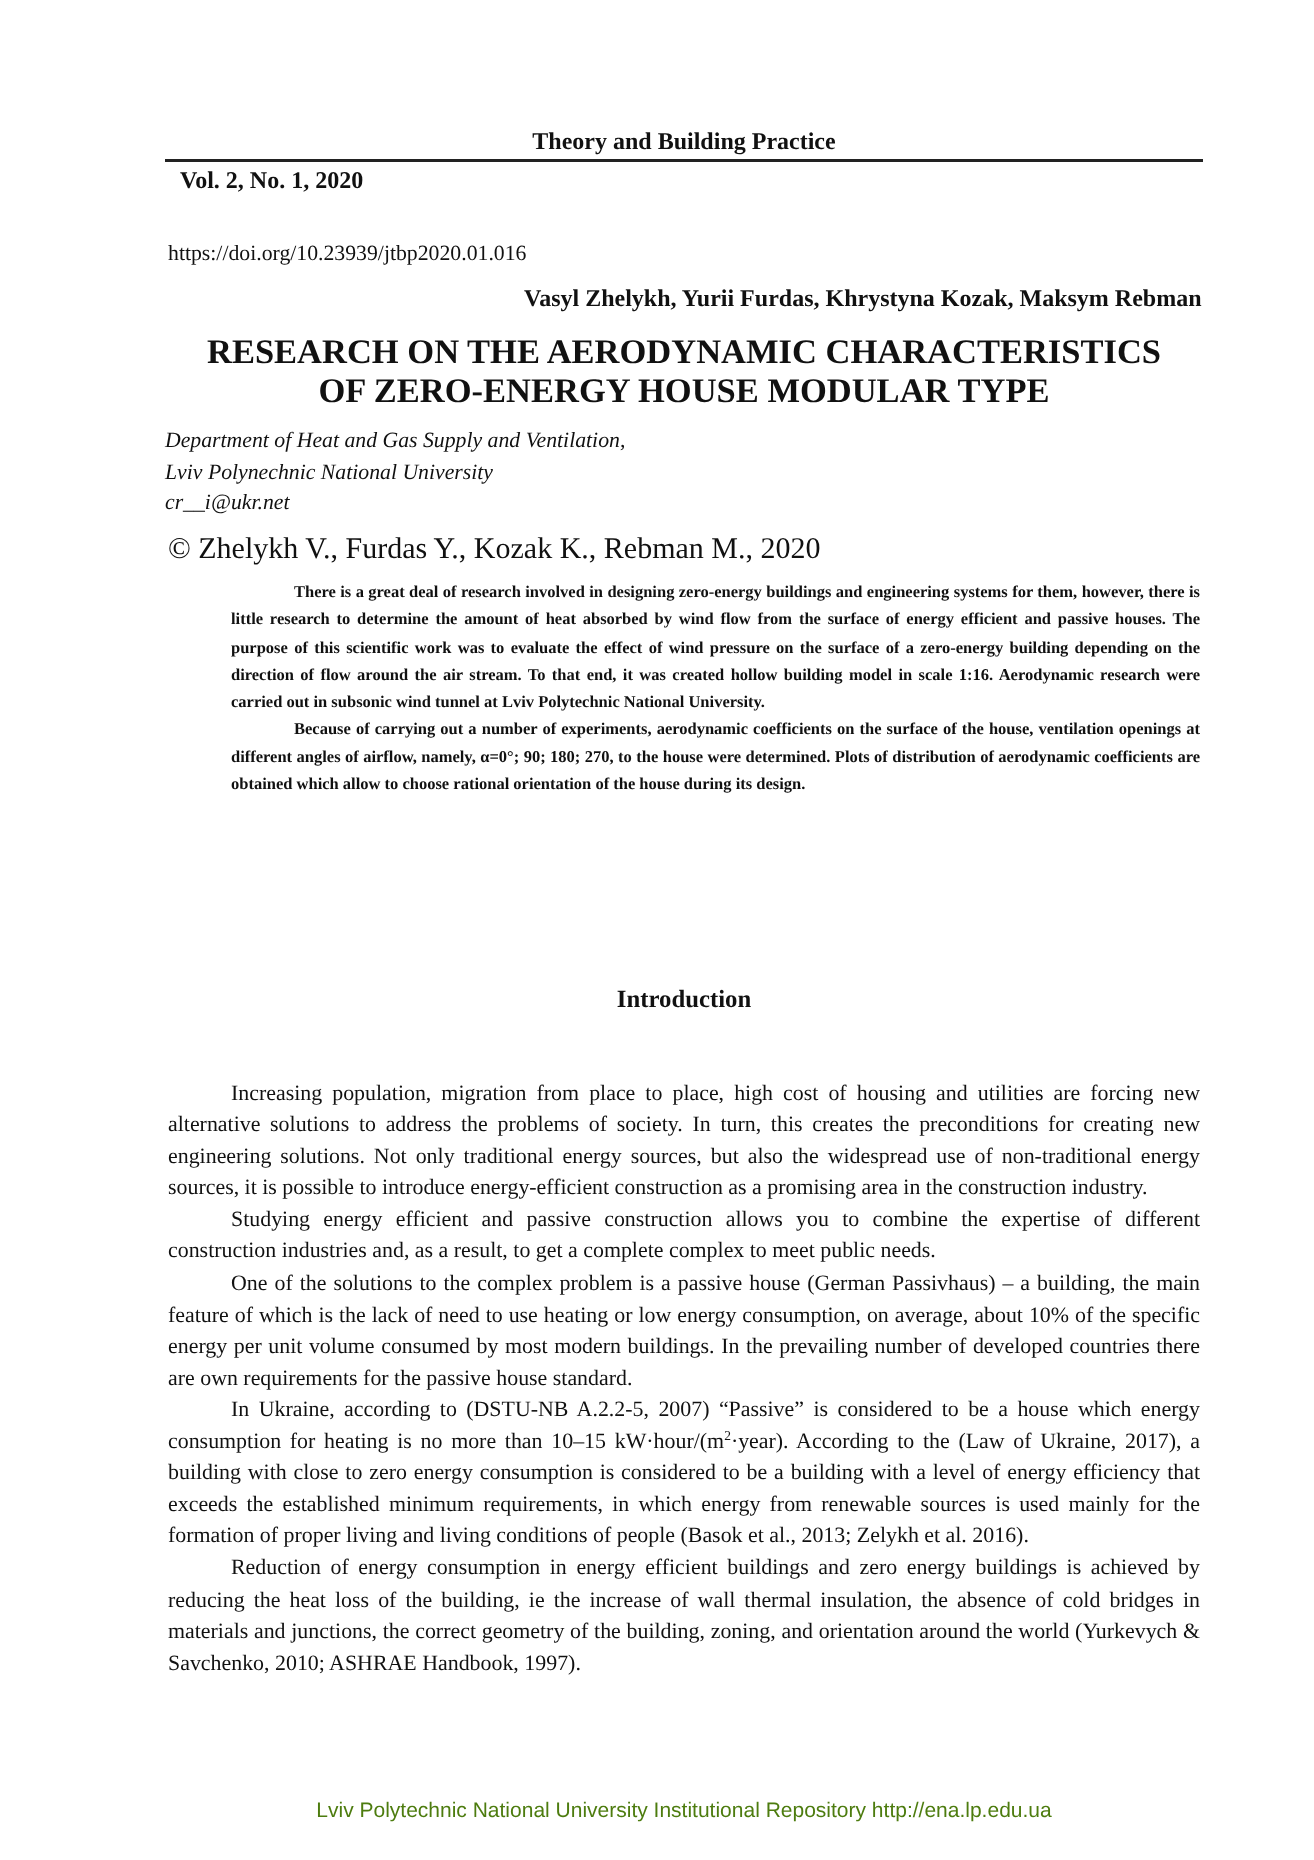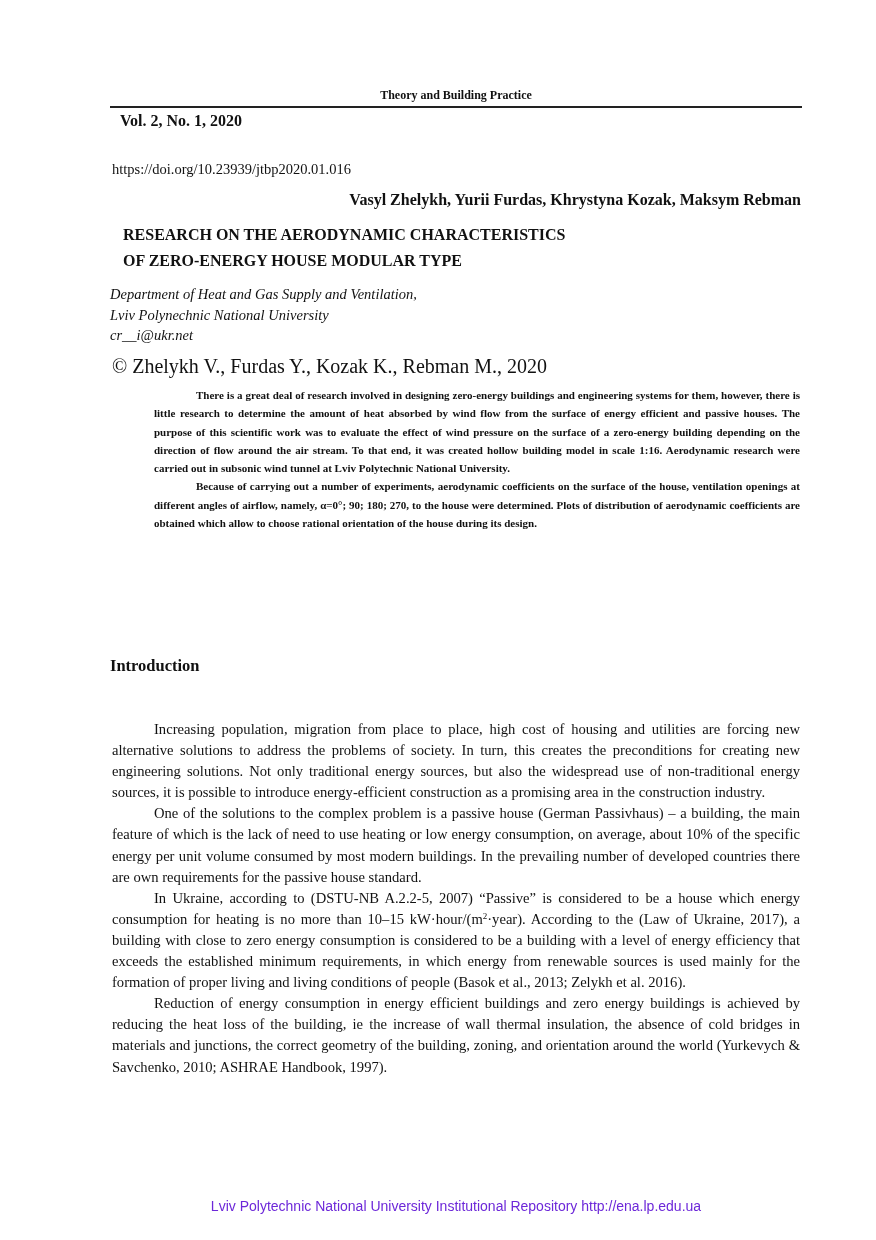--- a/index.html
+++ b/index.html
@@ -4,64 +4,64 @@
 <style>
   html, body { margin: 0; padding: 0; background: #ffffff; }
   body {
     width: 876px; height: 1240px; position: relative; overflow: hidden;
     font-family: "Liberation Serif", "DejaVu Serif", serif;
     color: #111111;
   }
   .abs { position: absolute; }
   .journal-title {
     top: 85px; left: 110px; width: 692px; text-align: center;
-    font-weight: bold; font-size: 12px; line-height: 20px;
+    font-weight: bold; font-size: 16px; line-height: 20px;
   }
   .header-rule {
     top: 106px; left: 110px; width: 692px; height: 0;
     border-top: 2px solid #222;
   }
   .volume {
     top: 111px; left: 120px; font-weight: bold; font-size: 16px; line-height: 20px;
   }
   .doi {
     top: 160px; left: 112px; font-size: 14.5px; line-height: 18px; font-family: Liberation Serif, serif;
   }
   .authors {
     top: 190px; right: 75px; font-weight: bold; font-size: 16px; line-height: 20px; text-align: right;
   }
   .title {
-    top: 222px; left: 123px; width: 692px; text-align: left;
-    font-weight: bold; font-size: 16px; line-height: 26px; text-transform: uppercase;
+    top: 222px; left: 110px; width: 692px; text-align: center;
+    font-weight: bold; font-size: 23px; line-height: 26px; text-transform: uppercase;
   }
   .affil {
     top: 284px; left: 110px; width: 692px; 
     font-style: italic; font-size: 14.5px; line-height: 20.5px;
   }
   .copyright {
     top: 357px; left: 112px; font-size: 20px; line-height: 18px;
   }
   .abstract {
     top: 386px; left: 154px; width: 646px;
     font-weight: bold; font-size: 11px; line-height: 18.3px; text-align: justify;
   }
   .abstract p { margin: 0; text-indent: 42px; }
   .section-heading {
-    top: 656px; left: 110px; width: 692px; 
+    top: 656px; left: 110px; width: 692px; text-align: center;
     font-weight: bold; font-size: 16.5px; line-height: 20px;
   }
   .body-text {
     top: 686px; left: 112px; width: 688px;
     font-size: 14.6px; line-height: 21.1px; text-align: justify; margin-top: 33px;
   }
   .body-text p { margin: 0; text-indent: 42px; }
   .footer {
     top: 1197px; left: 110px; width: 692px; text-align: center;
     font-family: "Liberation Sans", "DejaVu Sans", sans-serif;
-    font-size: 14px; color: #6d28d9; line-height: 18px;
+    font-size: 14px; color: #4d7c0f; line-height: 18px;
   }
   sup { font-size: 9px; line-height: 0; vertical-align: 5px; }
 </style>
 </head>
 <body>
 
 <div class="abs journal-title">Theory and Building Practice</div>
 <div class="abs header-rule"></div>
 <div class="abs volume">Vol. 2, No. 1, 2020</div>
 <div class="abs doi">https://doi.org/10.23939/jtbp2020.01.016</div>
@@ -83,18 +83,19 @@
 
 <div class="abs abstract">
   <p>There is a great deal of research involved in designing zero-energy buildings and engineering systems for them, however, there is little research to determine the amount of heat absorbed by wind flow from the surface of energy efficient and passive houses. The purpose of this scientific work was to evaluate the effect of wind pressure on the surface of a zero-energy building depending on the direction of flow around the air stream. To that end, it was created hollow building model in scale 1:16. Aerodynamic research were carried out in subsonic wind tunnel at Lviv Polytechnic National University.</p>
   <p>Because of carrying out a number of experiments, aerodynamic coefficients on the surface of the house, ventilation openings at different angles of airflow, namely, α=0°; 90; 180; 270, to the house were determined. Plots of distribution of aerodynamic coefficients are obtained which allow to choose rational orientation of the house during its design.</p>
 </div>
 
 <div class="abs section-heading">Introduction</div>
 
 <div class="abs body-text">
   <p>Increasing population, migration from place to place, high cost of housing and utilities are forcing new alternative solutions to address the problems of society. In turn, this creates the preconditions for creating new engineering solutions. Not only traditional energy sources, but also the widespread use of non-traditional energy sources, it is possible to introduce energy-efficient construction as a promising area in the construction industry.</p>
+  <p>Studying energy efficient and passive construction allows you to combine the expertise of different construction industries and, as a result, to get a complete complex to meet public needs.</p>
   <p>One of the solutions to the complex problem is a passive house (German Passivhaus) – a building, the main feature of which is the lack of need to use heating or low energy consumption, on average, about 10% of the specific energy per unit volume consumed by most modern buildings. In the prevailing number of developed countries there are own requirements for the passive house standard.</p>
   <p><span>In Ukraine, according to (DSTU-NB A.2.2-5, 2007) “Passive” is considered to be a house which energy consumption for heating is no more than 10–15 kW·hour/(m</span><sup>2</sup><span>·year). According to the (Law of Ukraine, 2017), a building with close to zero energy consumption is considered to be a building with a level of energy efficiency that exceeds the established minimum requirements, in which energy from renewable sources is used mainly for the formation of proper living and living conditions of people (Basok et al., 2013; Zelykh et al. 2016).</span></p>
   <p>Reduction of energy consumption in energy efficient buildings and zero energy buildings is achieved by reducing the heat loss of the building, ie the increase of wall thermal insulation, the absence of cold bridges in materials and junctions, the correct geometry of the building, zoning, and orientation around the world (Yurkevych &amp; Savchenko, 2010; ASHRAE Handbook, 1997).</p>
 </div>
 
 <div class="abs footer">Lviv Polytechnic National University Institutional Repository http://ena.lp.edu.ua</div>
 
 </body></html>

